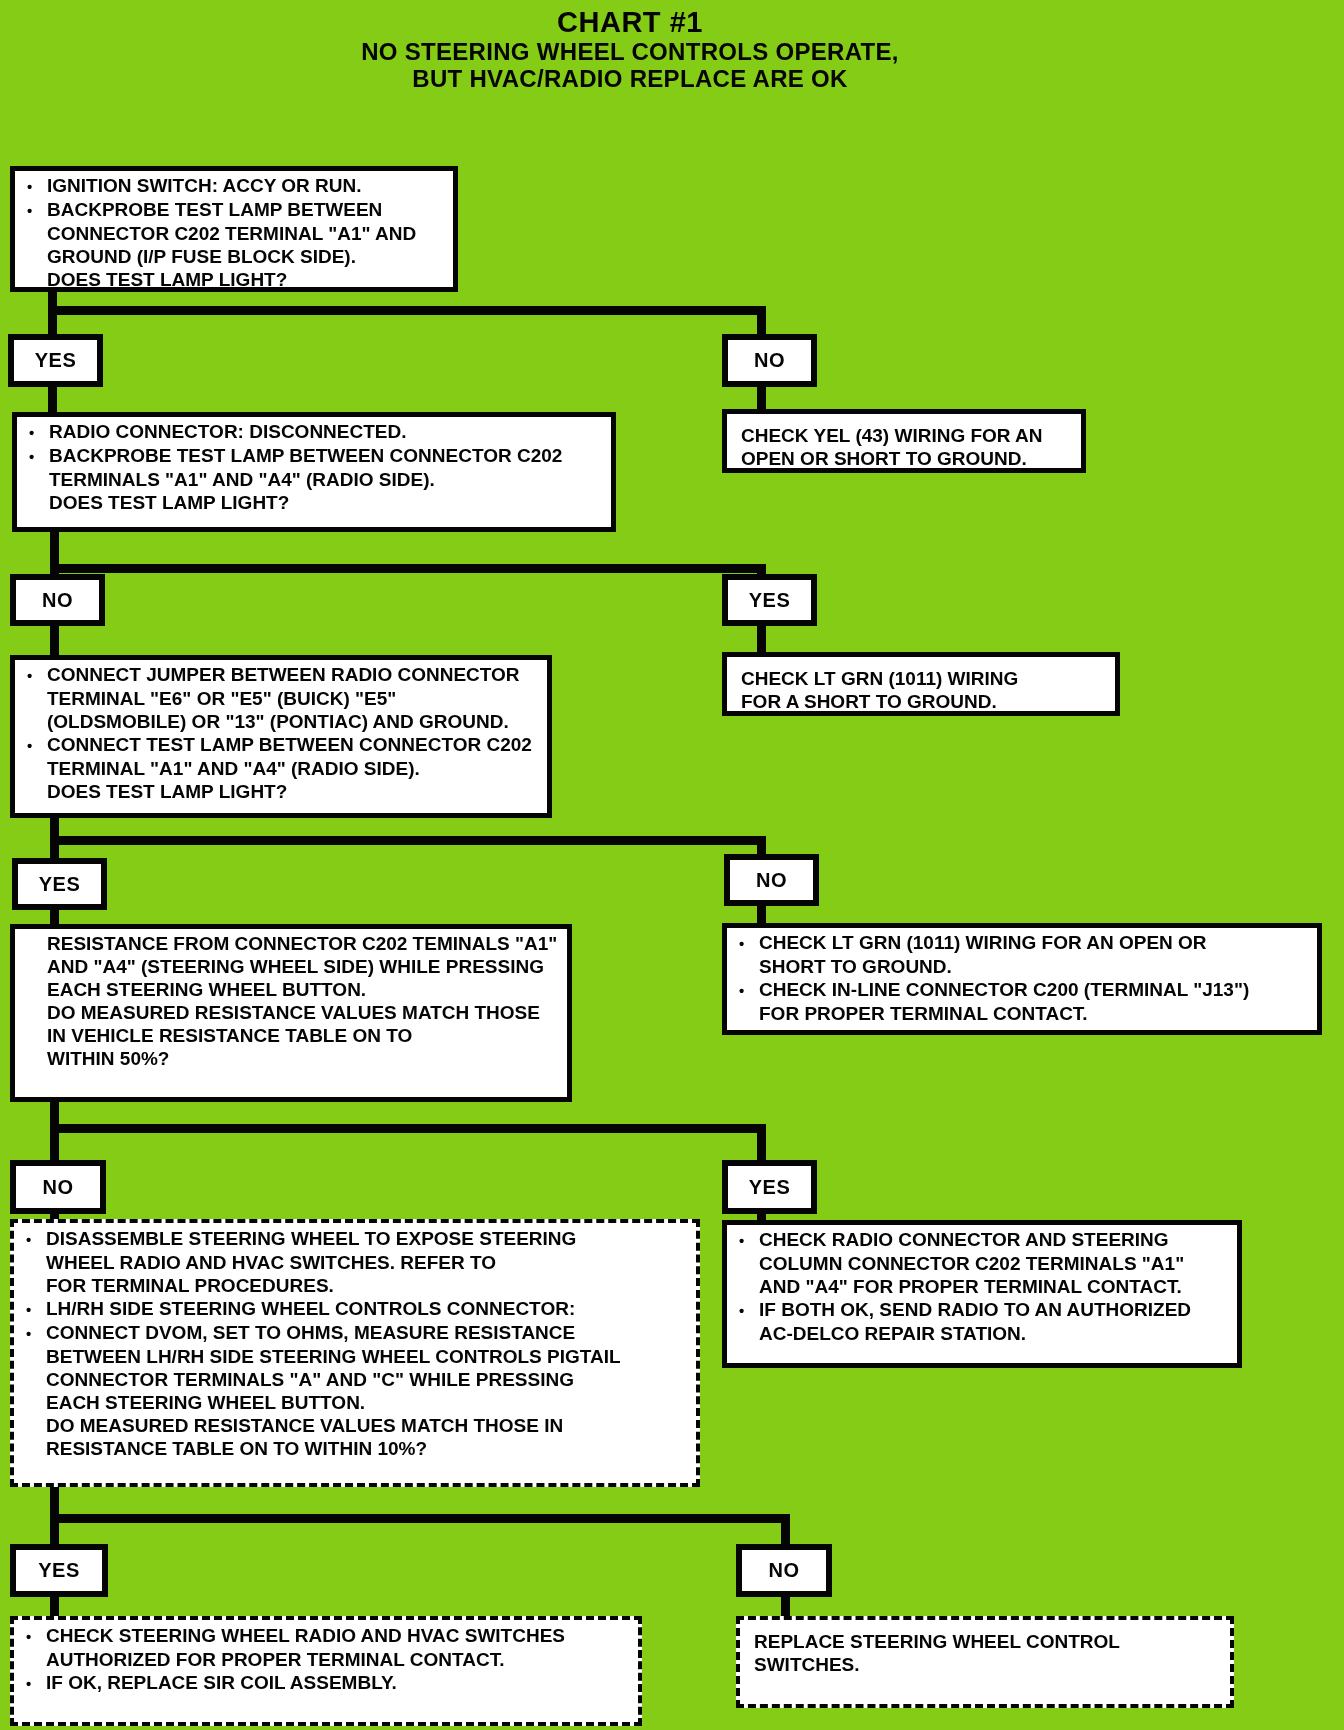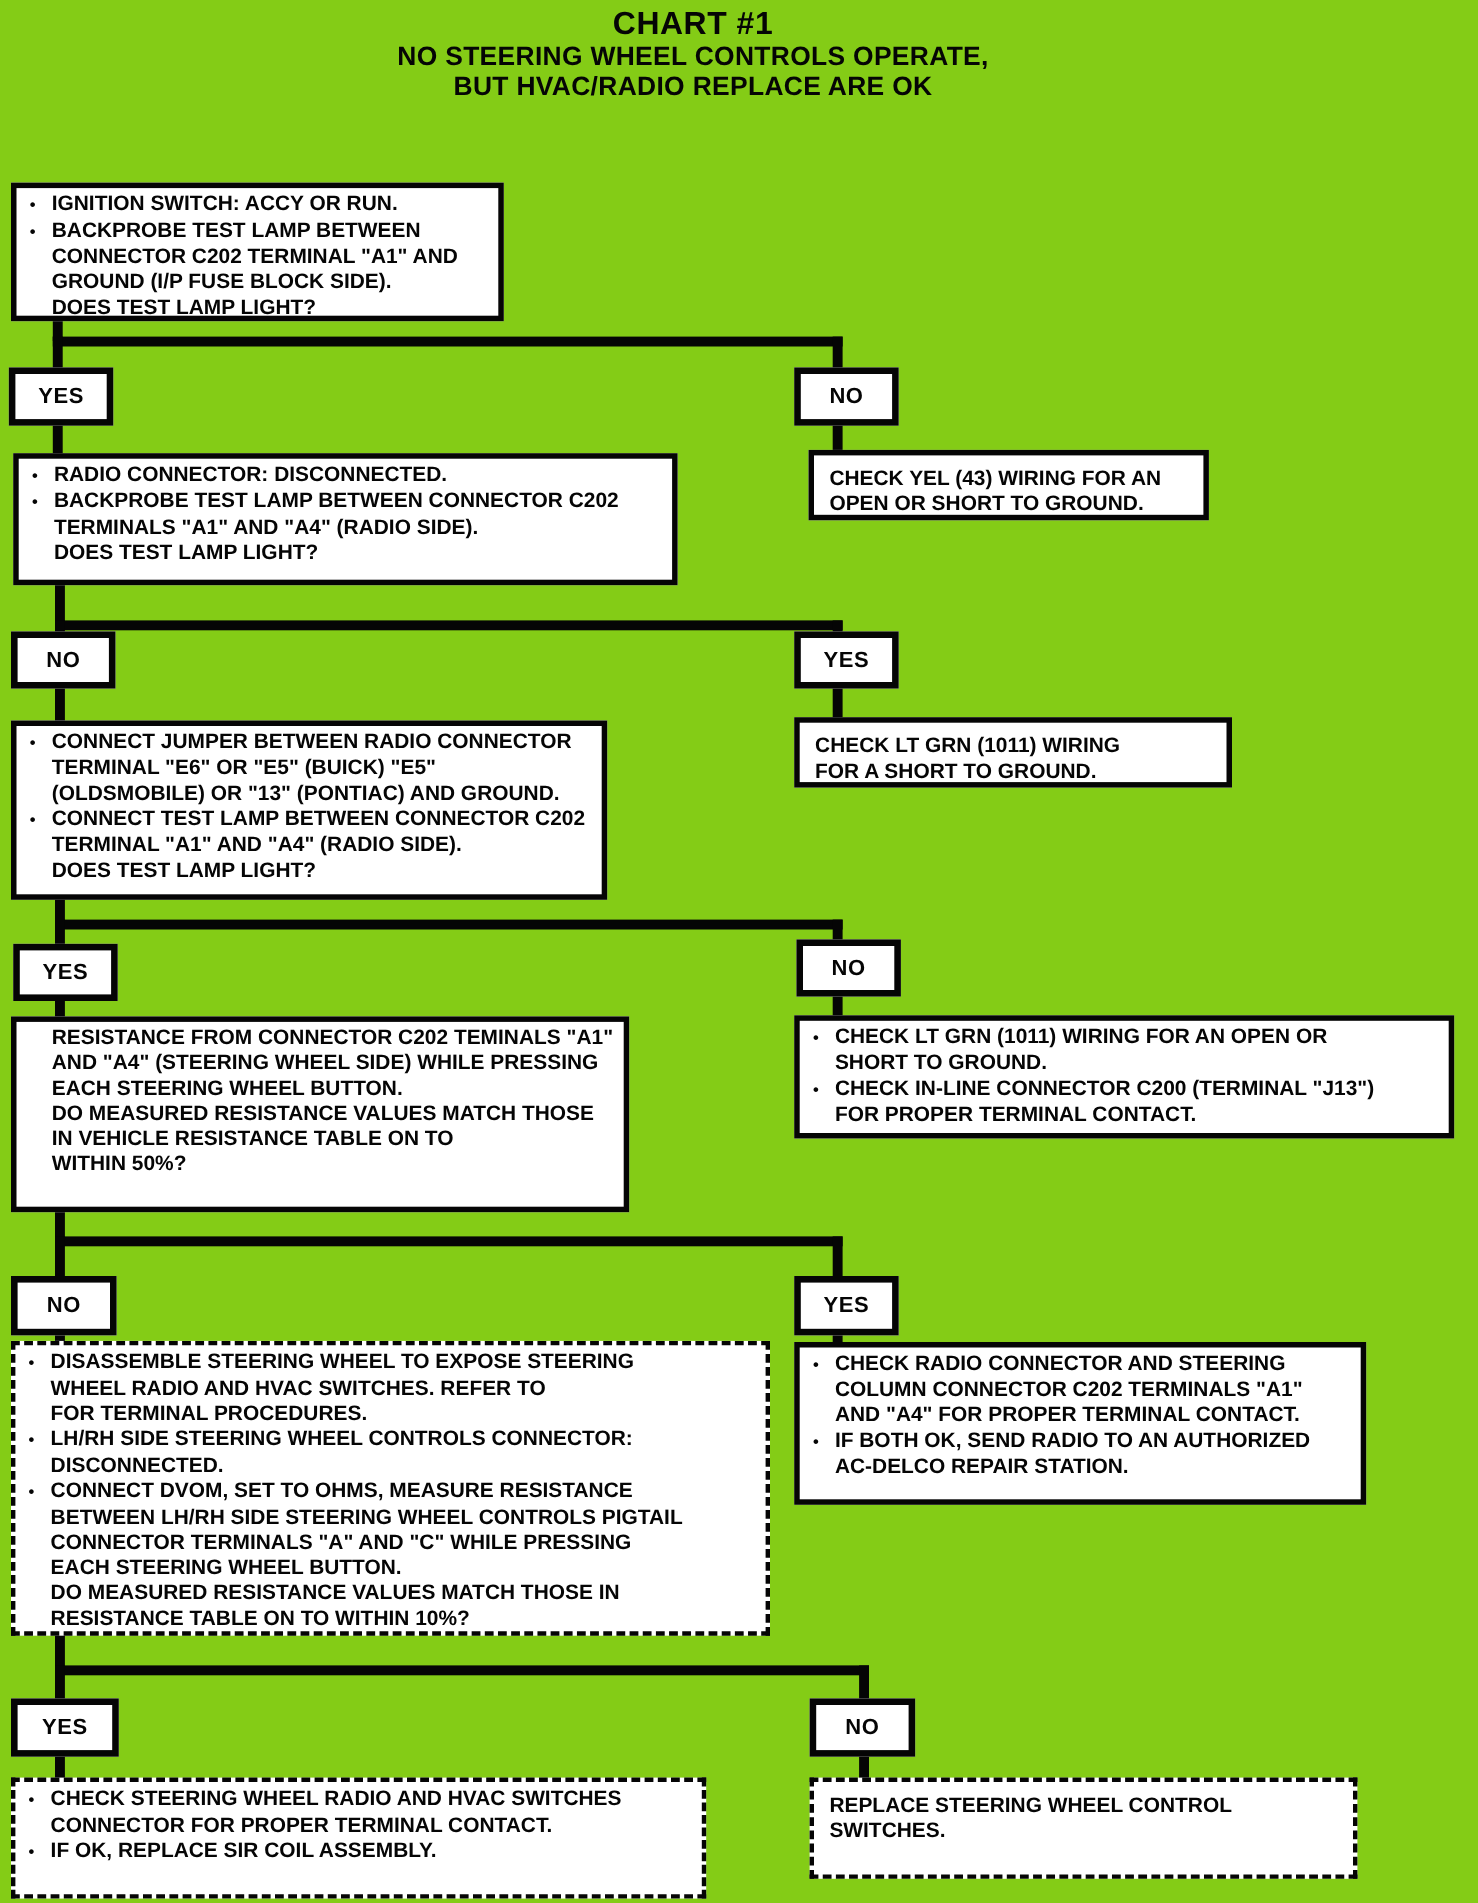--- a/index.html
+++ b/index.html
@@ -53,21 +53,21 @@
         <div class="line cont">DOES TEST LAMP LIGHT?</div>
       </div>
       <div class="node label" style="left: 8px; top: 334px; width: 95px; height: 53px;">YES</div>
       <div class="node label" style="left: 722px; top: 334px; width: 95px; height: 53px;">NO</div>
       <div class="node solid" style="left: 12px; top: 412px; width: 604px; height: 120px;">
         <div class="line"><span class="bullet">•</span>RADIO CONNECTOR: DISCONNECTED.</div>
         <div class="line"><span class="bullet">•</span>BACKPROBE TEST LAMP BETWEEN CONNECTOR C202</div>
         <div class="line cont">TERMINALS "A1" AND "A4" (RADIO SIDE).</div>
         <div class="line cont">DOES TEST LAMP LIGHT?</div>
       </div>
-      <div class="node solid plain-pad" style="left: 722px; top: 409px; width: 364px; height: 64px; margin-left: 13px;">
+      <div class="node solid plain-pad" style="left: 722px; top: 409px; width: 364px; height: 64px;">
         <div class="line">CHECK YEL (43) WIRING FOR AN</div>
         <div class="line">OPEN OR SHORT TO GROUND.</div>
       </div>
       <div class="node label" style="left: 10px; top: 574px; width: 95px; height: 52px;">NO</div>
       <div class="node label" style="left: 722px; top: 574px; width: 95px; height: 52px;">YES</div>
       <div class="node solid" style="left: 10px; top: 655px; width: 542px; height: 163px;">
         <div class="line"><span class="bullet">•</span>CONNECT JUMPER BETWEEN RADIO CONNECTOR</div>
         <div class="line cont">TERMINAL "E6" OR "E5" (BUICK) "E5"</div>
         <div class="line cont">(OLDSMOBILE) OR "13" (PONTIAC) AND GROUND.</div>
         <div class="line"><span class="bullet">•</span>CONNECT TEST LAMP BETWEEN CONNECTOR C202</div>
@@ -94,40 +94,39 @@
         <div class="line"><span class="bullet">•</span>CHECK IN-LINE CONNECTOR C200 (TERMINAL "J13")</div>
         <div class="line cont">FOR PROPER TERMINAL CONTACT.</div>
       </div>
       <div class="node label" style="left: 10px; top: 1160px; width: 96px; height: 54px;">NO</div>
       <div class="node label" style="left: 722px; top: 1160px; width: 95px; height: 54px;">YES</div>
       <div class="node dashed" style="left: 10px; top: 1219px; width: 690px; height: 268px;">
         <div class="line"><span class="bullet">•</span>DISASSEMBLE STEERING WHEEL TO EXPOSE STEERING</div>
         <div class="line cont">WHEEL RADIO AND HVAC SWITCHES. REFER TO</div>
         <div class="line cont">FOR TERMINAL PROCEDURES.</div>
         <div class="line"><span class="bullet">•</span>LH/RH SIDE STEERING WHEEL CONTROLS CONNECTOR:</div>
-        <div class="line cont">DISCONNECTED.</div>
         <div class="line"><span class="bullet">•</span>CONNECT DVOM, SET TO OHMS, MEASURE RESISTANCE</div>
         <div class="line cont">BETWEEN LH/RH SIDE STEERING WHEEL CONTROLS PIGTAIL</div>
         <div class="line cont">CONNECTOR TERMINALS "A" AND "C" WHILE PRESSING</div>
         <div class="line cont">EACH STEERING WHEEL BUTTON.</div>
         <div class="line cont">DO MEASURED RESISTANCE VALUES MATCH THOSE IN</div>
         <div class="line cont">RESISTANCE TABLE ON TO WITHIN 10%?</div>
       </div>
       <div class="node solid" style="left: 722px; top: 1220px; width: 520px; height: 148px;">
         <div class="line"><span class="bullet">•</span>CHECK RADIO CONNECTOR AND STEERING</div>
         <div class="line cont">COLUMN CONNECTOR C202 TERMINALS "A1"</div>
         <div class="line cont">AND "A4" FOR PROPER TERMINAL CONTACT.</div>
         <div class="line"><span class="bullet">•</span>IF BOTH OK, SEND RADIO TO AN AUTHORIZED</div>
         <div class="line cont">AC-DELCO REPAIR STATION.</div>
       </div>
       <div class="node label" style="left: 10px; top: 1544px; width: 98px; height: 53px;">YES</div>
       <div class="node label" style="left: 736px; top: 1544px; width: 96px; height: 53px;">NO</div>
       <div class="node dashed" style="left: 10px; top: 1616px; width: 632px; height: 110px;">
         <div class="line"><span class="bullet">•</span>CHECK STEERING WHEEL RADIO AND HVAC SWITCHES</div>
-        <div class="line cont">CONNECTOR FOR PROPER TERMINAL CONTACT.</div>
+        <div class="line cont">AUTHORIZED FOR PROPER TERMINAL CONTACT.</div>
         <div class="line"><span class="bullet">•</span>IF OK, REPLACE SIR COIL ASSEMBLY.</div>
       </div>
       <div class="node dashed plain-pad" style="left: 736px; top: 1616px; width: 498px; height: 92px;">
         <div class="line">REPLACE STEERING WHEEL CONTROL</div>
         <div class="line">SWITCHES.</div>
       </div>
       <div class="seg" style="left: 48px; top: 288px; width: 9px; height: 22px;"></div>
       <div class="seg" style="left: 48px; top: 306px; width: 718px; height: 9px;"></div>
       <div class="seg" style="left: 48px; top: 306px; width: 9px; height: 30px;"></div>
       <div class="seg" style="left: 757px; top: 306px; width: 9px; height: 30px;"></div>

